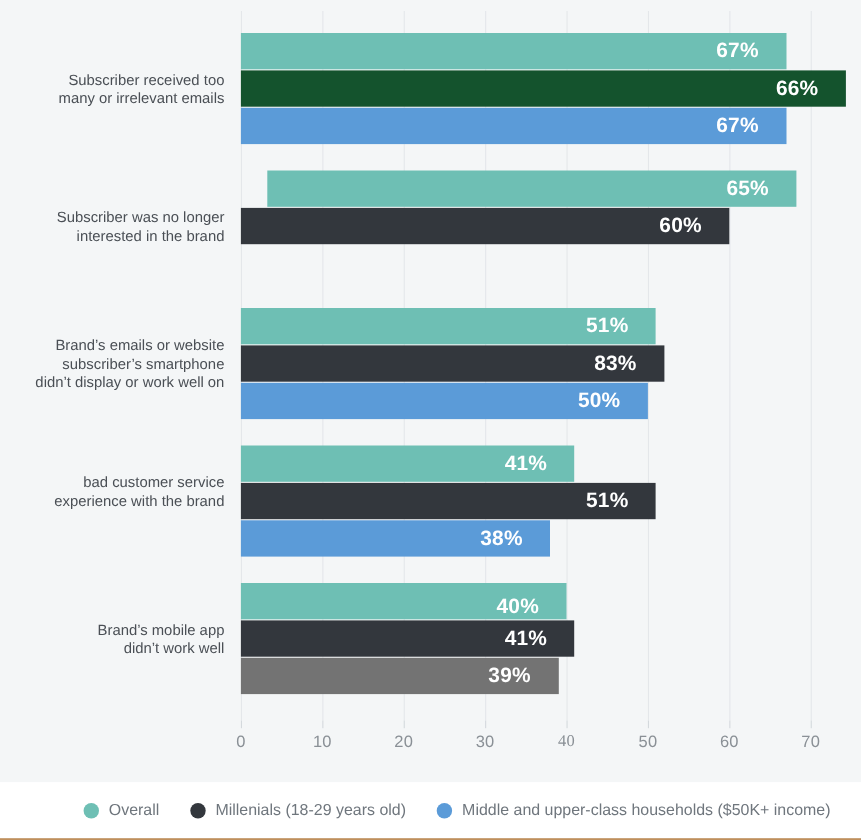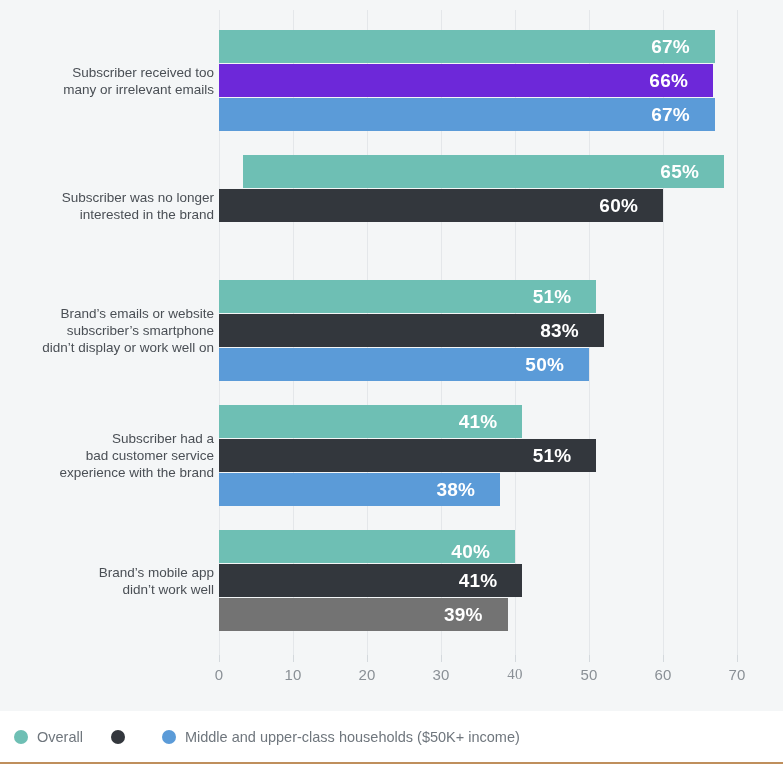--- a/index.html
+++ b/index.html
@@ -94,36 +94,37 @@
 
   
   .cat-label {
     position: absolute;
     right: 564px; 
     width: 200px;
     text-align: right;
     font-size: 13.5px;
     line-height: 17px;
     color: #4a4f55;
-    padding-right: 5px;
+    padding-right: 15px;
     box-sizing: border-box;
   }
 
   
   #legend-band {
     position: absolute;
     left: 0;
     top: 711px;
     width: 783px;
     height: 51px;
     background: #ffffff;
     display: flex;
     align-items: center;
     padding-left: 14px;
     box-sizing: border-box;
+    justify-content: flex-end;
   }
 
   .legend-item {
     display: flex;
     align-items: center;
     margin-right: 28px;
   }
 
   .legend-dot {
     width: 14px;
@@ -165,21 +166,21 @@
         <div class="gridline" style="left: 518px;"></div>
       </div>
     <div id="bars-container">
         <div class="bar-group" style="top: 20px;">
           <div class="bar-row">
             <div class="bar" title="Overall — Subscriber received too many or irrelevant emails: 67%" style="width: 495.8px; background: rgb(110, 191, 180);">
               <span class="bar-value">67%</span>
             </div>
           </div>
           <div class="bar-row">
-            <div class="bar" title="Millenials (18-29 years old) — Subscriber received too many or irrelevant emails: 66%" style="width: 494px; background: #6d28d9;">
+            <div class="bar" title="Millenials (18-29 years old) — Subscriber received too many or irrelevant emails: 66%" style="width: 550px; background: #14532d;">
               <span class="bar-value">66%</span>
             </div>
           </div>
           <div class="bar-row">
             <div class="bar" title="Middle and upper-class households ($50K+ income) — Subscriber received too many or irrelevant emails: 67%" style="width: 495.8px; background: rgb(91, 155, 216);">
               <span class="bar-value">67%</span>
             </div>
           </div>
         </div>
         <div class="bar-group" style="top: 145px;">
@@ -276,38 +277,38 @@
       <div class="cat-label" style="top: 188.5px;">
         <div>Subscriber was no longer</div>
         <div>interested in the brand</div>
       </div>
       <div class="cat-label" style="top: 305px;">
         <div>Brand’s emails or website</div>
         <div>subscriber’s smartphone</div>
         <div>didn’t display or work well on</div>
       </div>
       <div class="cat-label" style="top: 430px;">
-        <div>Subscriber had a</div>
         <div>bad customer service</div>
         <div>experience with the brand</div>
       </div>
       <div class="cat-label" style="top: 563.5px;">
         <div>Brand’s mobile app</div>
         <div>didn’t work well</div>
       </div>
     </div>
 
 </div>
 
 <div id="legend-band">
     <div class="legend-item">
       <span class="legend-dot" style="background: rgb(110, 191, 180);"></span>
       <span class="legend-text">Overall</span>
     </div>
     <div class="legend-item">
       <span class="legend-dot" style="background: rgb(51, 55, 61);"></span>
+      <span class="legend-text">Millenials (18-29 years old)</span>
     </div>
     <div class="legend-item">
       <span class="legend-dot" style="background: rgb(91, 155, 216);"></span>
       <span class="legend-text">Middle and upper-class households ($50K+ income)</span>
     </div>
   </div>
 <div id="bottom-rule"></div>
 
 </body></html>

